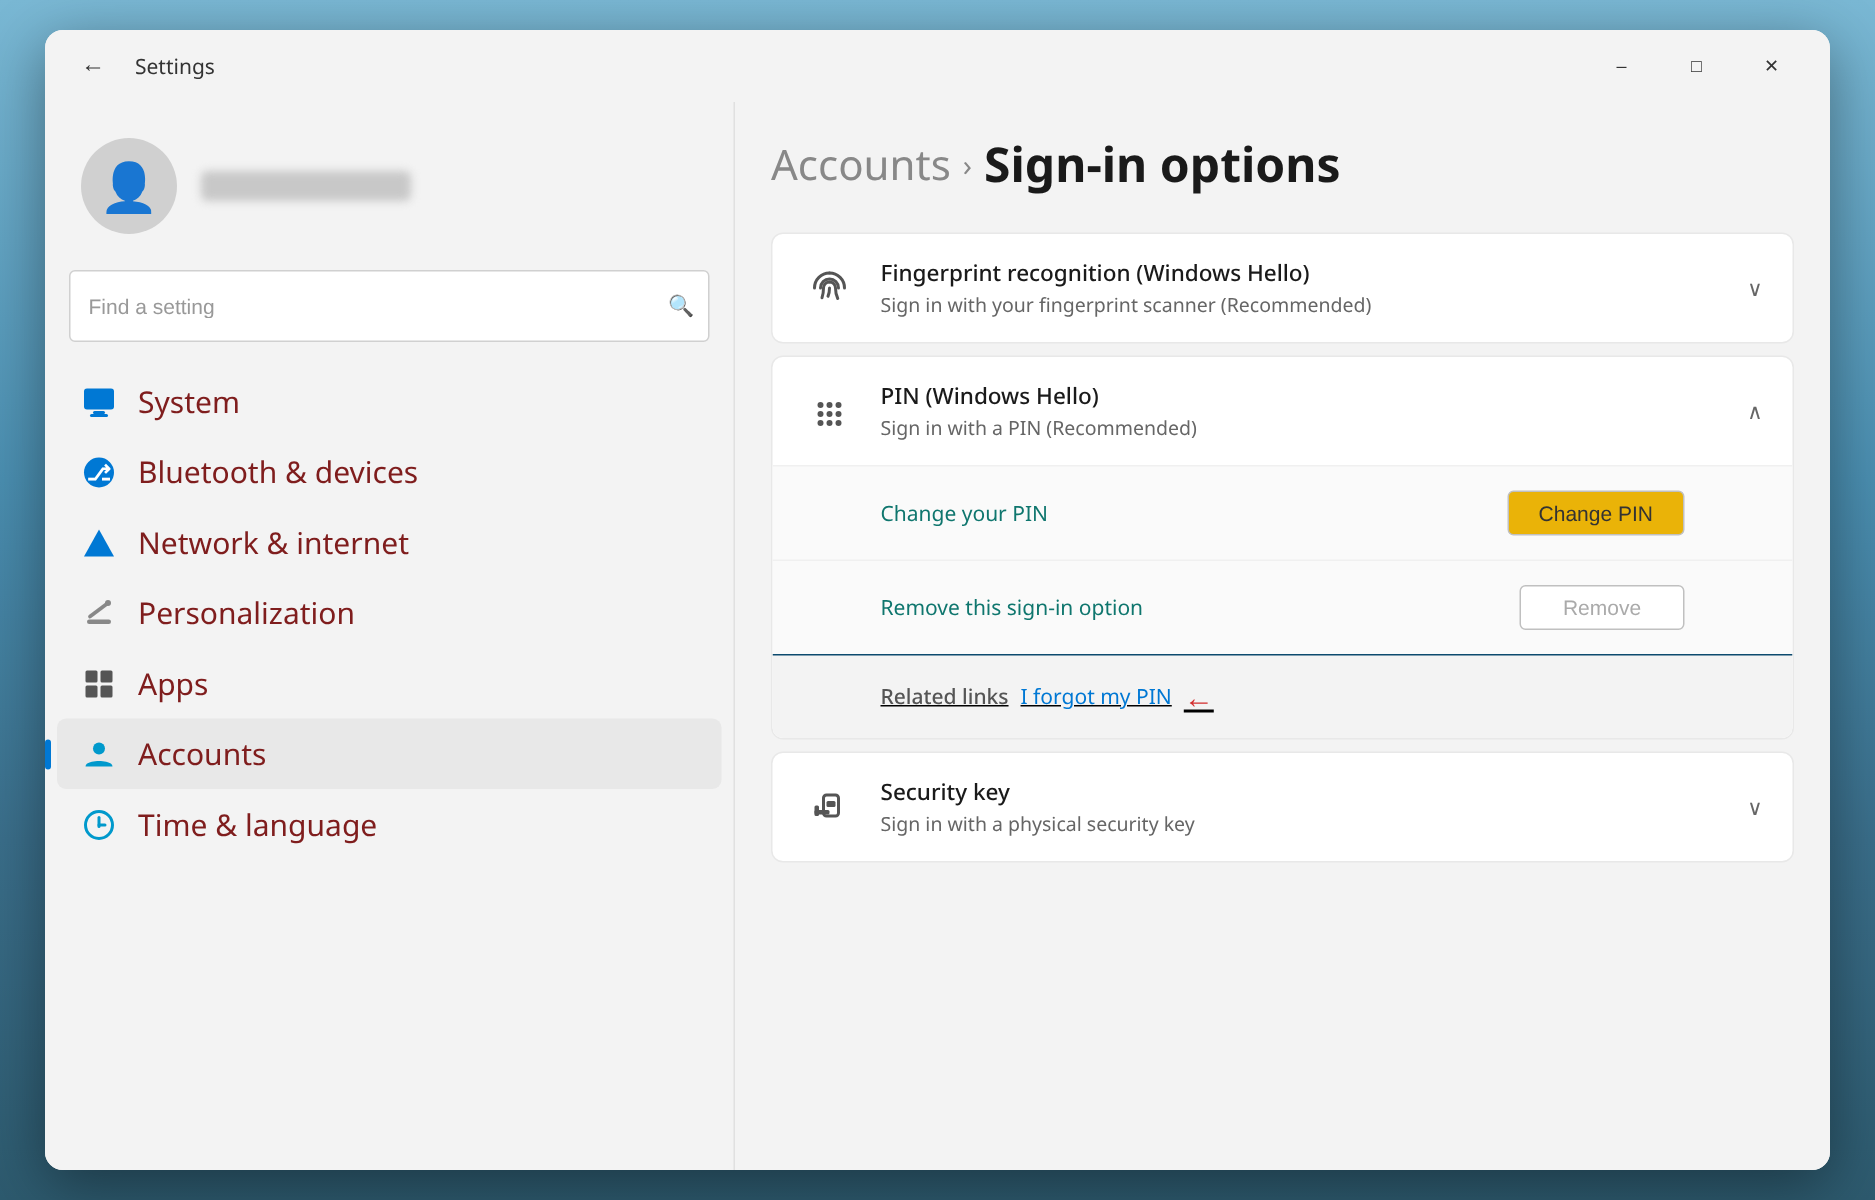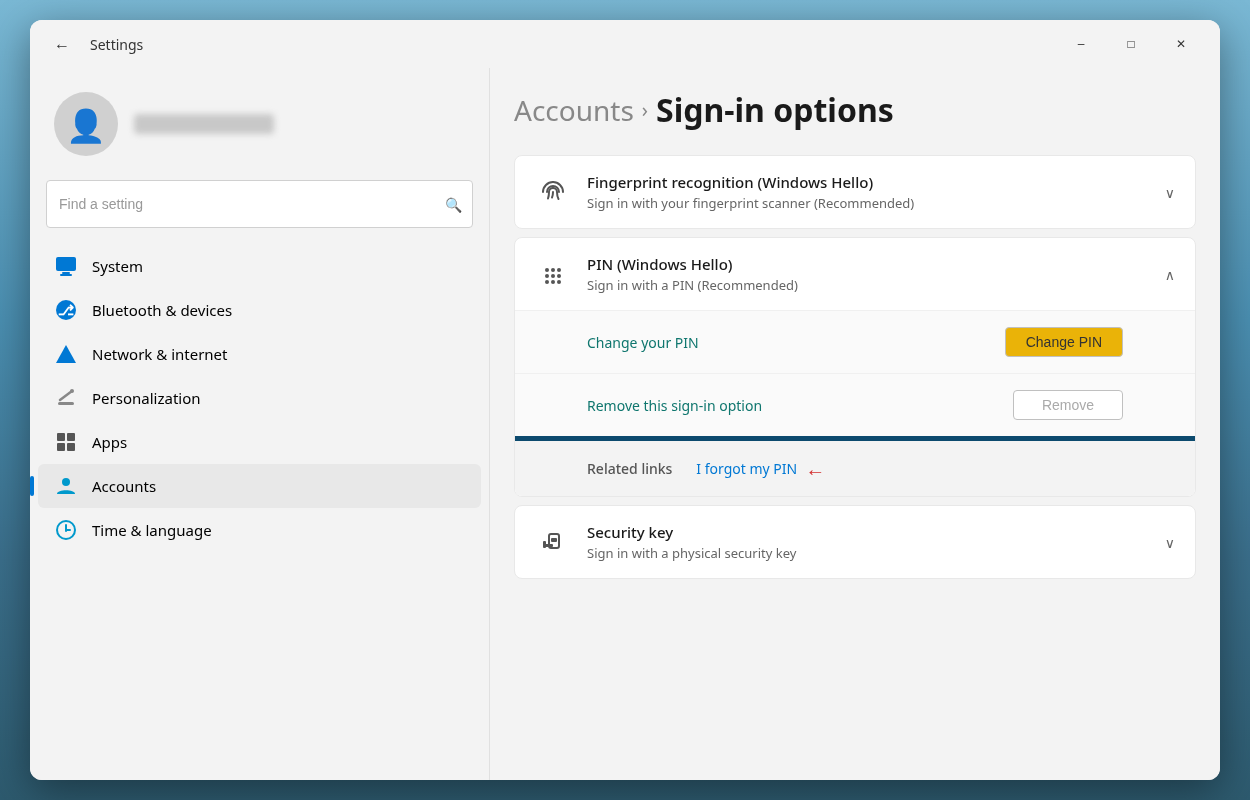--- a/index.html
+++ b/index.html
@@ -194,22 +194,22 @@
       width: 24px;
       height: 24px;
       display: flex;
       align-items: center;
       justify-content: center;
       flex-shrink: 0;
       font-size: 18px;
     }
 
     .nav-label {
-      font-size: 15px;
-      color: #000000;
+      font-size: 20px;
+      color: #7f1d1d;
     }
 
     
     .icon-system { color: #0078d4; }
 
     
     .main {
       flex: 1;
       overflow-y: auto;
       background: #f3f3f3;
@@ -328,24 +328,25 @@
     .pin-btn.disabled {
       color: #aaa;
       cursor: default;
       background: white;
     }
 
     
     .related-links-row {
       display: flex;
       align-items: center;
-      gap: 24px;
+      gap: 8px;
       padding: 14px 72px;
       background: #f3f3f3;
-      border-top: 5px solid #0c4a6e;
+      border-top: 1px solid #0c4a6e;
+      text-decoration: underline;
     }
 
     .related-links-label {
       font-size: 14px;
       color: #555;
       font-weight: 500;
     }
 
     .related-link {
       font-size: 14px;

